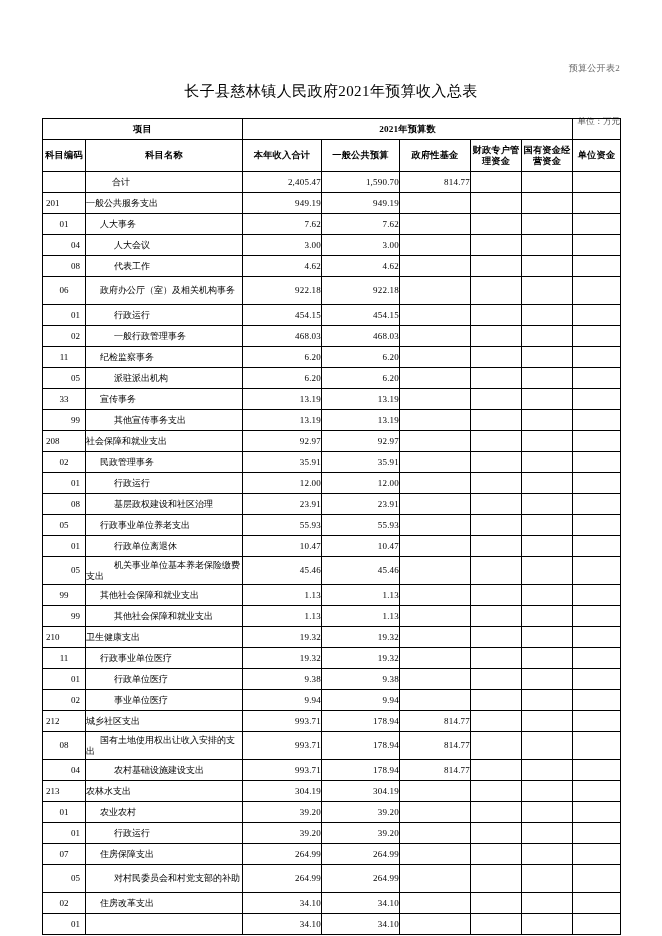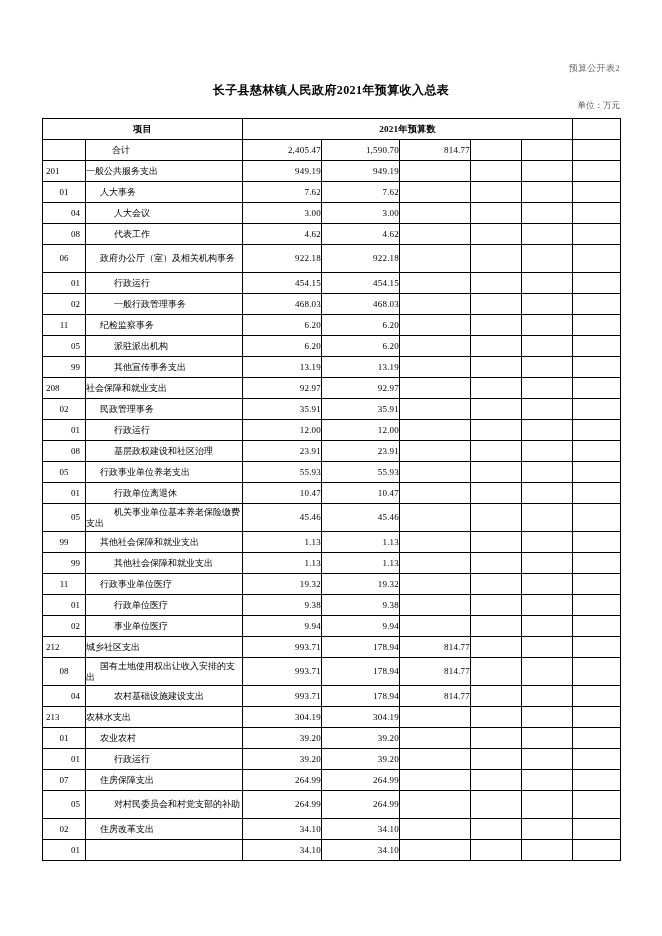--- a/index.html
+++ b/index.html
@@ -33,30 +33,30 @@
     font-family: "Liberation Serif", "DejaVu Serif", serif;
   }
 
   
   .doc-title {
     position: absolute;
     top: 82px;
     left: 0;
     width: 662px;
     text-align: center;
-    font-size: 12px;
-    font-weight: bold;
+    font-size: 15px;
+    font-weight: normal;
     letter-spacing: 0.4px;
     color: #000;
   }
 
   
   .unit-note {
     position: absolute;
-    top: 100px;
+    top: 116px;
     right: 42px;
     font-size: 8.5px;
     color: #555;
   }
 
   
   .tbl-wrap {
     position: absolute;
     top: 118px;
     left: 42px;
@@ -152,20 +152,30 @@
           <col class="c-spec">
           <col class="c-soe">
           <col class="c-unit">
       </colgroup>
       <thead>
         <tr class="hdr-group">
           <th colspan="2">项目</th>
           <th colspan="5">2021年预算数</th>
           <th rowspan="1"></th>
         </tr>
+        <tr class="hdr-sub">
+          <th>科目编码</th>
+          <th>科目名称</th>
+          <th>本年收入合计</th>
+          <th>一般公共预算</th>
+          <th>政府性基金</th>
+          <th>财政专户管理资金</th>
+          <th>国有资金经营资金</th>
+          <th>单位资金</th>
+        </tr>
       </thead>
       <tbody id="tbody">
           <tr>
             <td class="code lvtotal"></td>
             <td class="name lv0">
               <span class="nm">合计</span>
             </td>
             <td class="num">2,405.47</td>
             <td class="num">1,590.70</td>
             <td class="num">814.77</td>
@@ -275,20 +285,32 @@
               <span class="nm">派驻派出机构</span>
             </td>
             <td class="num">6.20</td>
             <td class="num">6.20</td>
             <td class="num"></td>
             <td class="num"></td>
             <td class="num"></td>
             <td class="num"></td>
           </tr>
           <tr>
+            <td class="code lv2">33</td>
+            <td class="name lv2">
+              <span class="nm">宣传事务</span>
+            </td>
+            <td class="num">13.19</td>
+            <td class="num">13.19</td>
+            <td class="num"></td>
+            <td class="num"></td>
+            <td class="num"></td>
+            <td class="num"></td>
+          </tr>
+          <tr>
             <td class="code lv3">99</td>
             <td class="name lv3">
               <span class="nm">其他宣传事务支出</span>
             </td>
             <td class="num">13.19</td>
             <td class="num">13.19</td>
             <td class="num"></td>
             <td class="num"></td>
             <td class="num"></td>
             <td class="num"></td>
@@ -389,20 +411,32 @@
             <td class="num"></td>
             <td class="num"></td>
           </tr>
           <tr>
             <td class="code lv3">99</td>
             <td class="name lv3">
               <span class="nm">其他社会保障和就业支出</span>
             </td>
             <td class="num">1.13</td>
             <td class="num">1.13</td>
+            <td class="num"></td>
+            <td class="num"></td>
+            <td class="num"></td>
+            <td class="num"></td>
+          </tr>
+          <tr>
+            <td class="code lv1">210</td>
+            <td class="name lv1">
+              <span class="nm">卫生健康支出</span>
+            </td>
+            <td class="num">19.32</td>
+            <td class="num">19.32</td>
             <td class="num"></td>
             <td class="num"></td>
             <td class="num"></td>
             <td class="num"></td>
           </tr>
           <tr>
             <td class="code lv2">11</td>
             <td class="name lv2">
               <span class="nm">行政事业单位医疗</span>
             </td>

